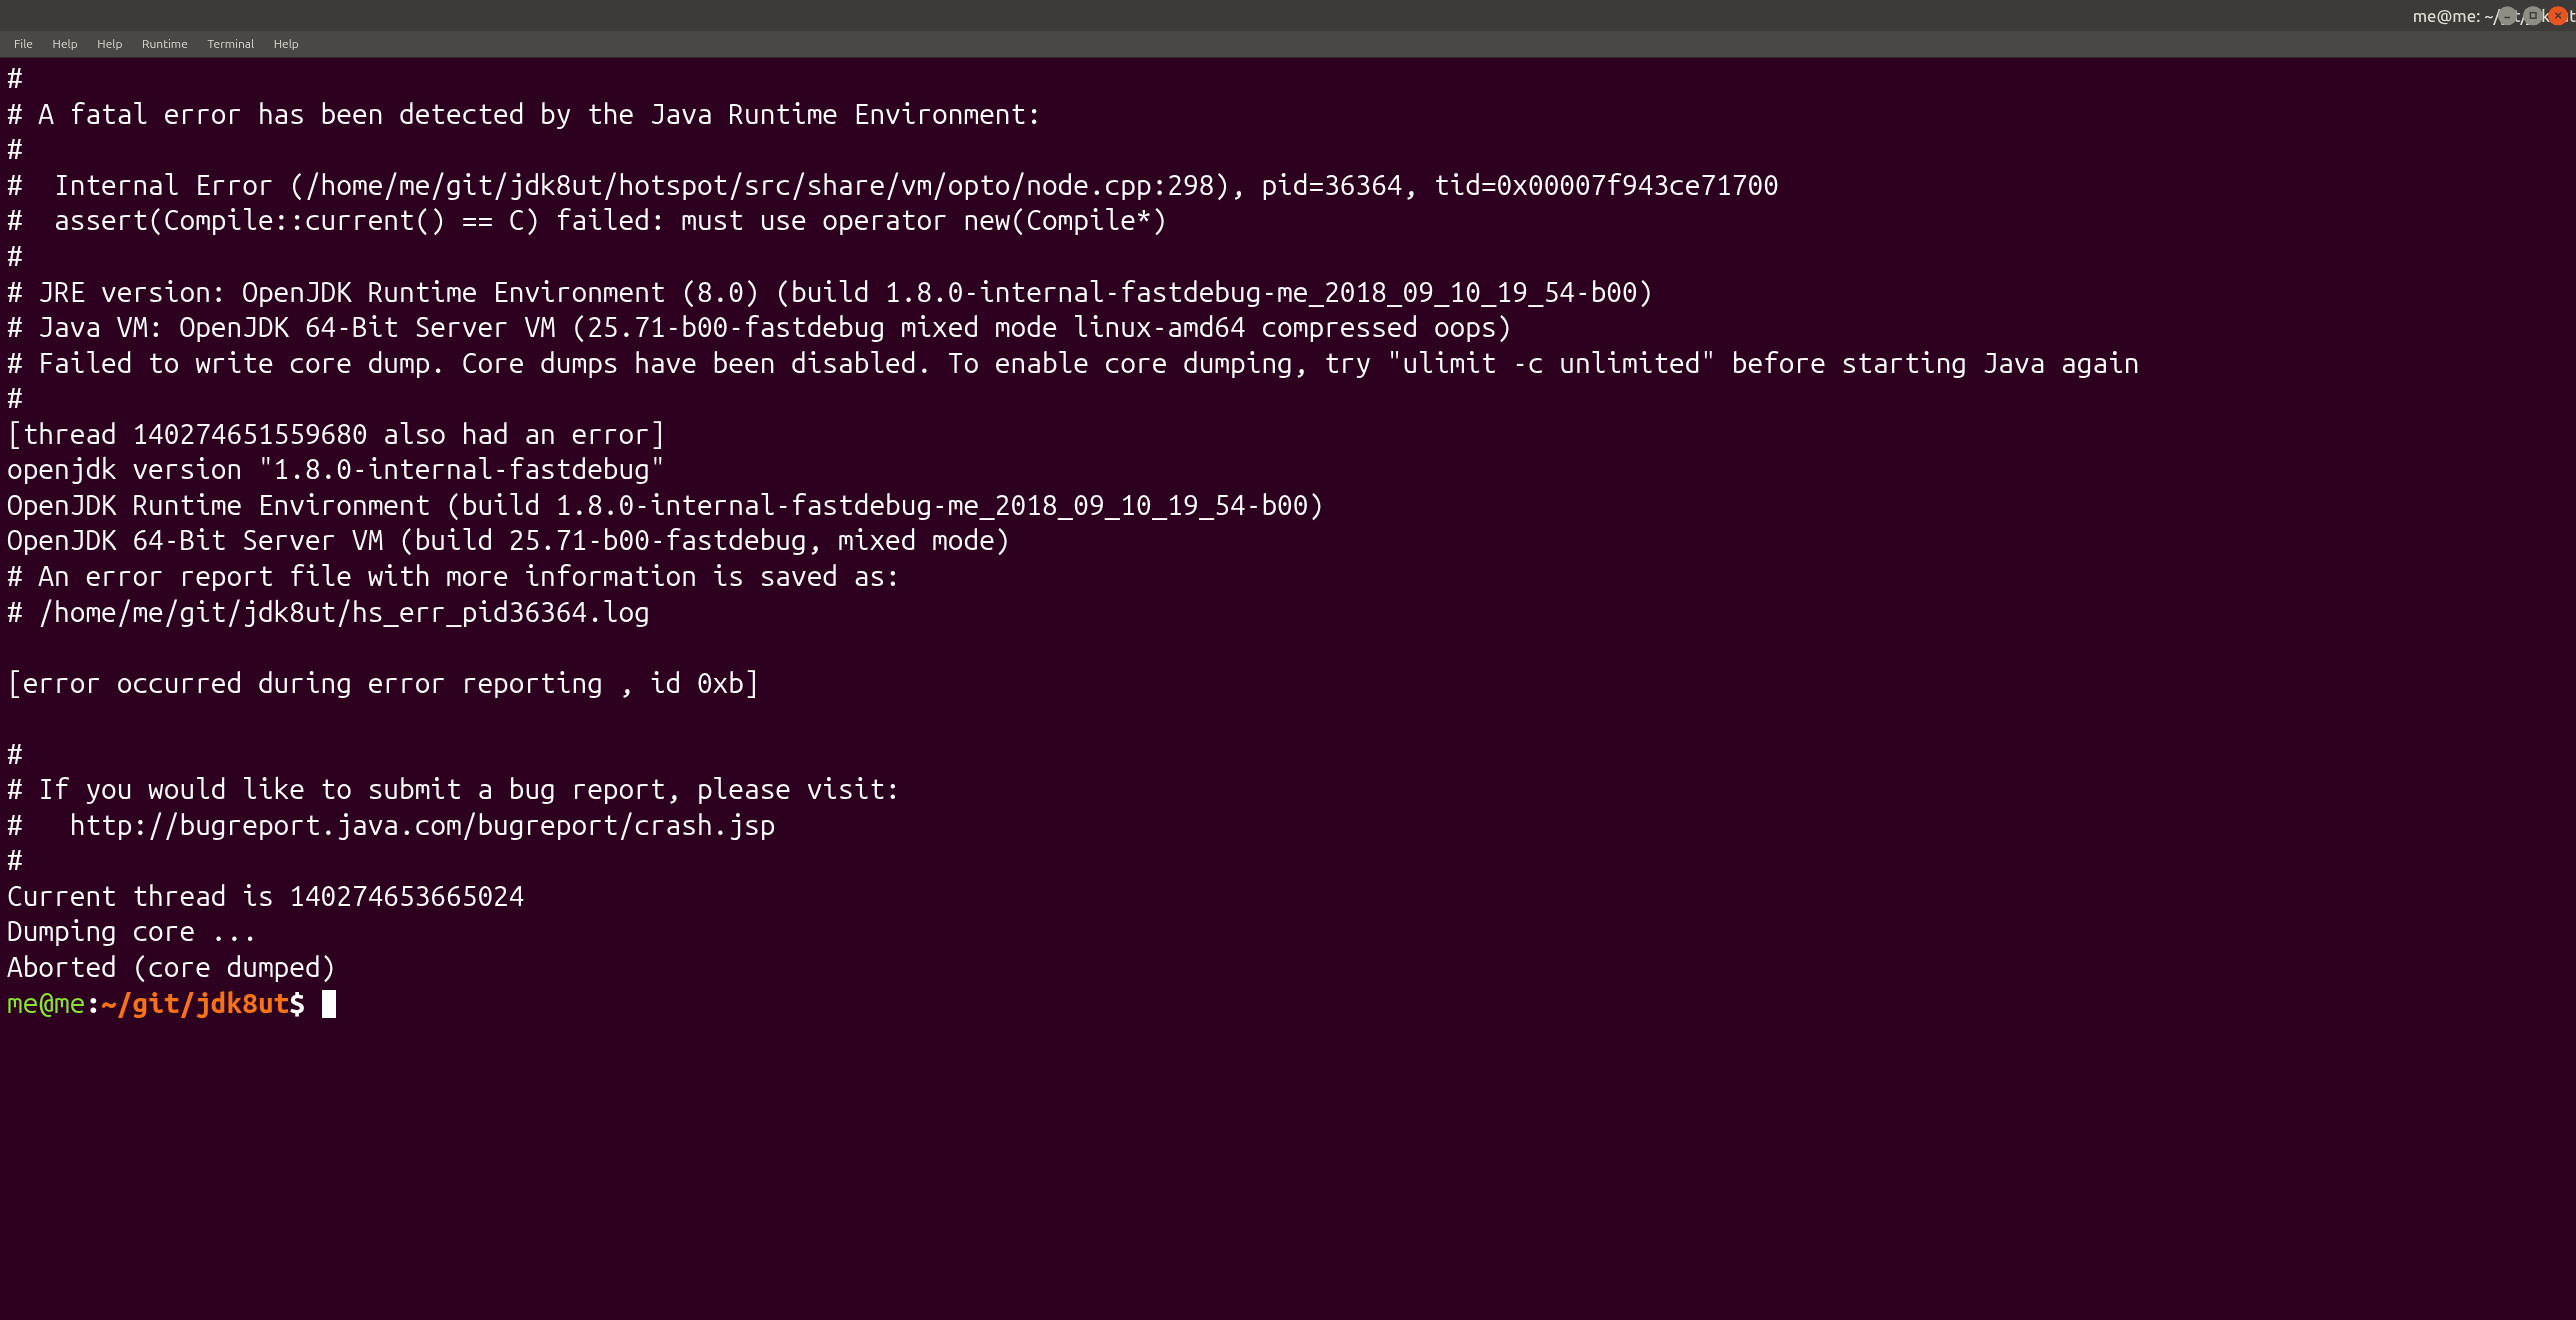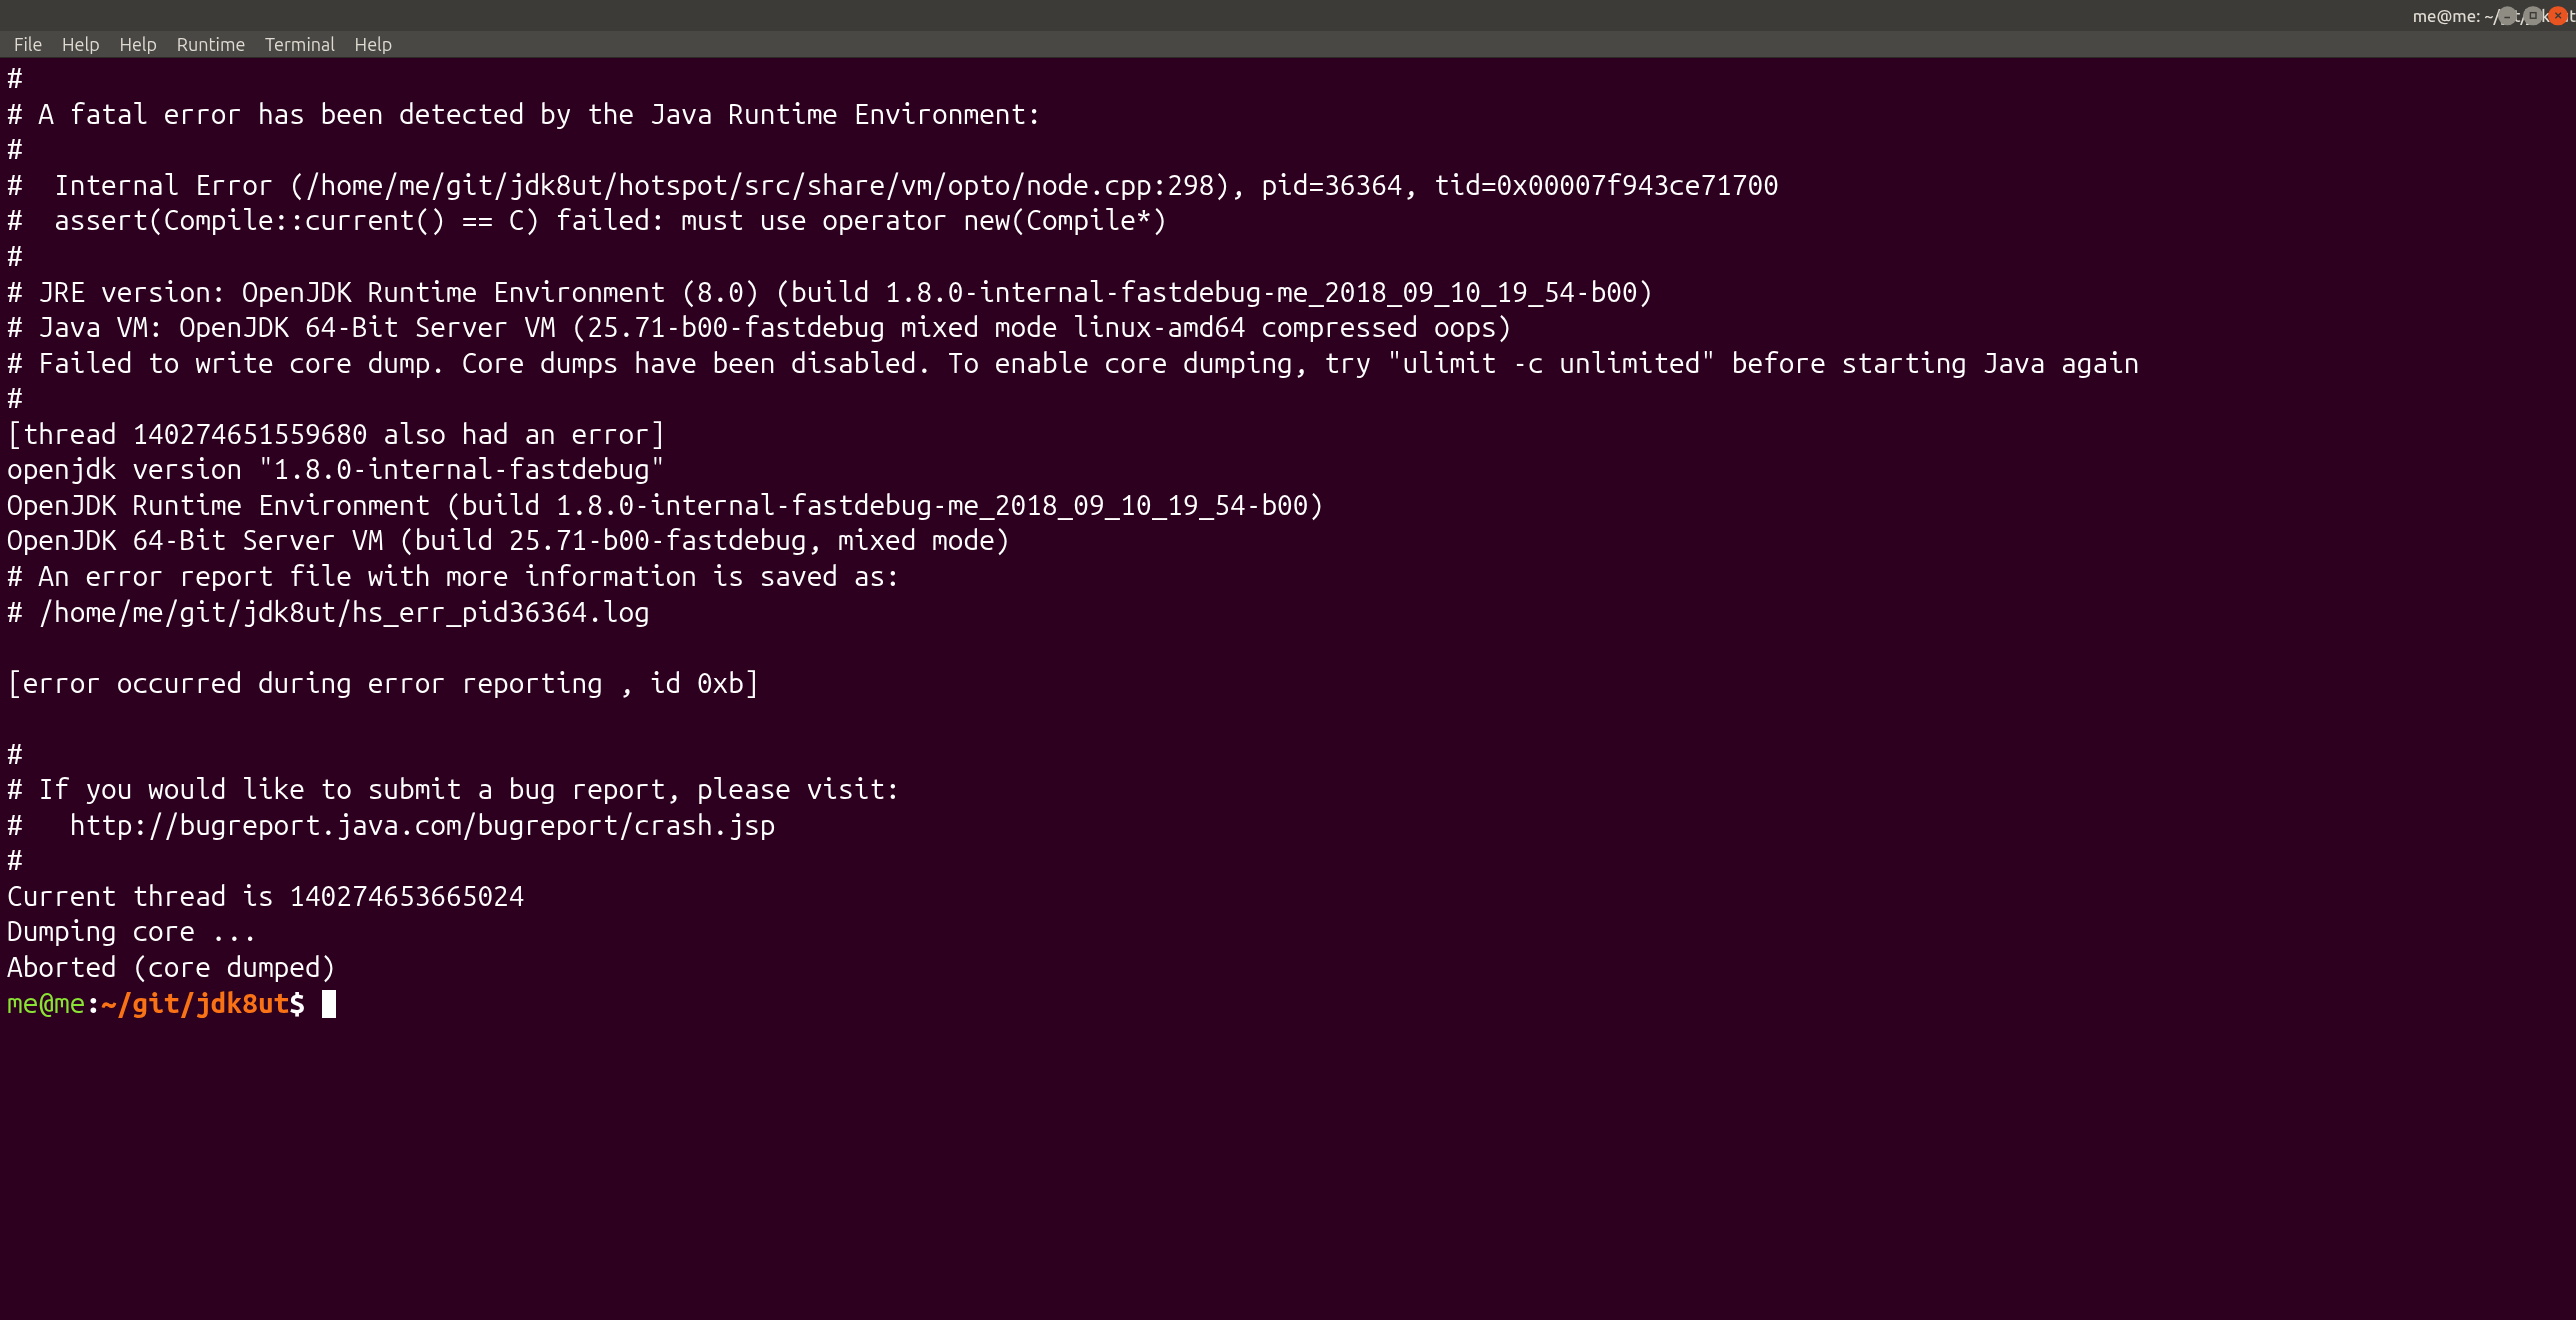--- a/index.html
+++ b/index.html
@@ -50,21 +50,21 @@
     height: 26.5px;
     background: #494844;
     display: flex;
     align-items: center;
     padding: 0 5.6px;
     gap: 2.8px;
     border-bottom: 0.7px solid #2c2b28;
   }
   .menu-item {
     color: #dfdbd2;
-    font-size: 18px;
+    font-size: 12px;
     padding: 2.8px 8.4px;
     cursor: pointer;
   }
   .terminal-body {
     background: #2c001e;
     color: #ffffff;
     font-family: "Ubuntu Mono", "DejaVu Sans Mono", "Liberation Mono", monospace;
     font-size: 28px;
     line-height: 1.27;
     padding: 2.8px 7px;

